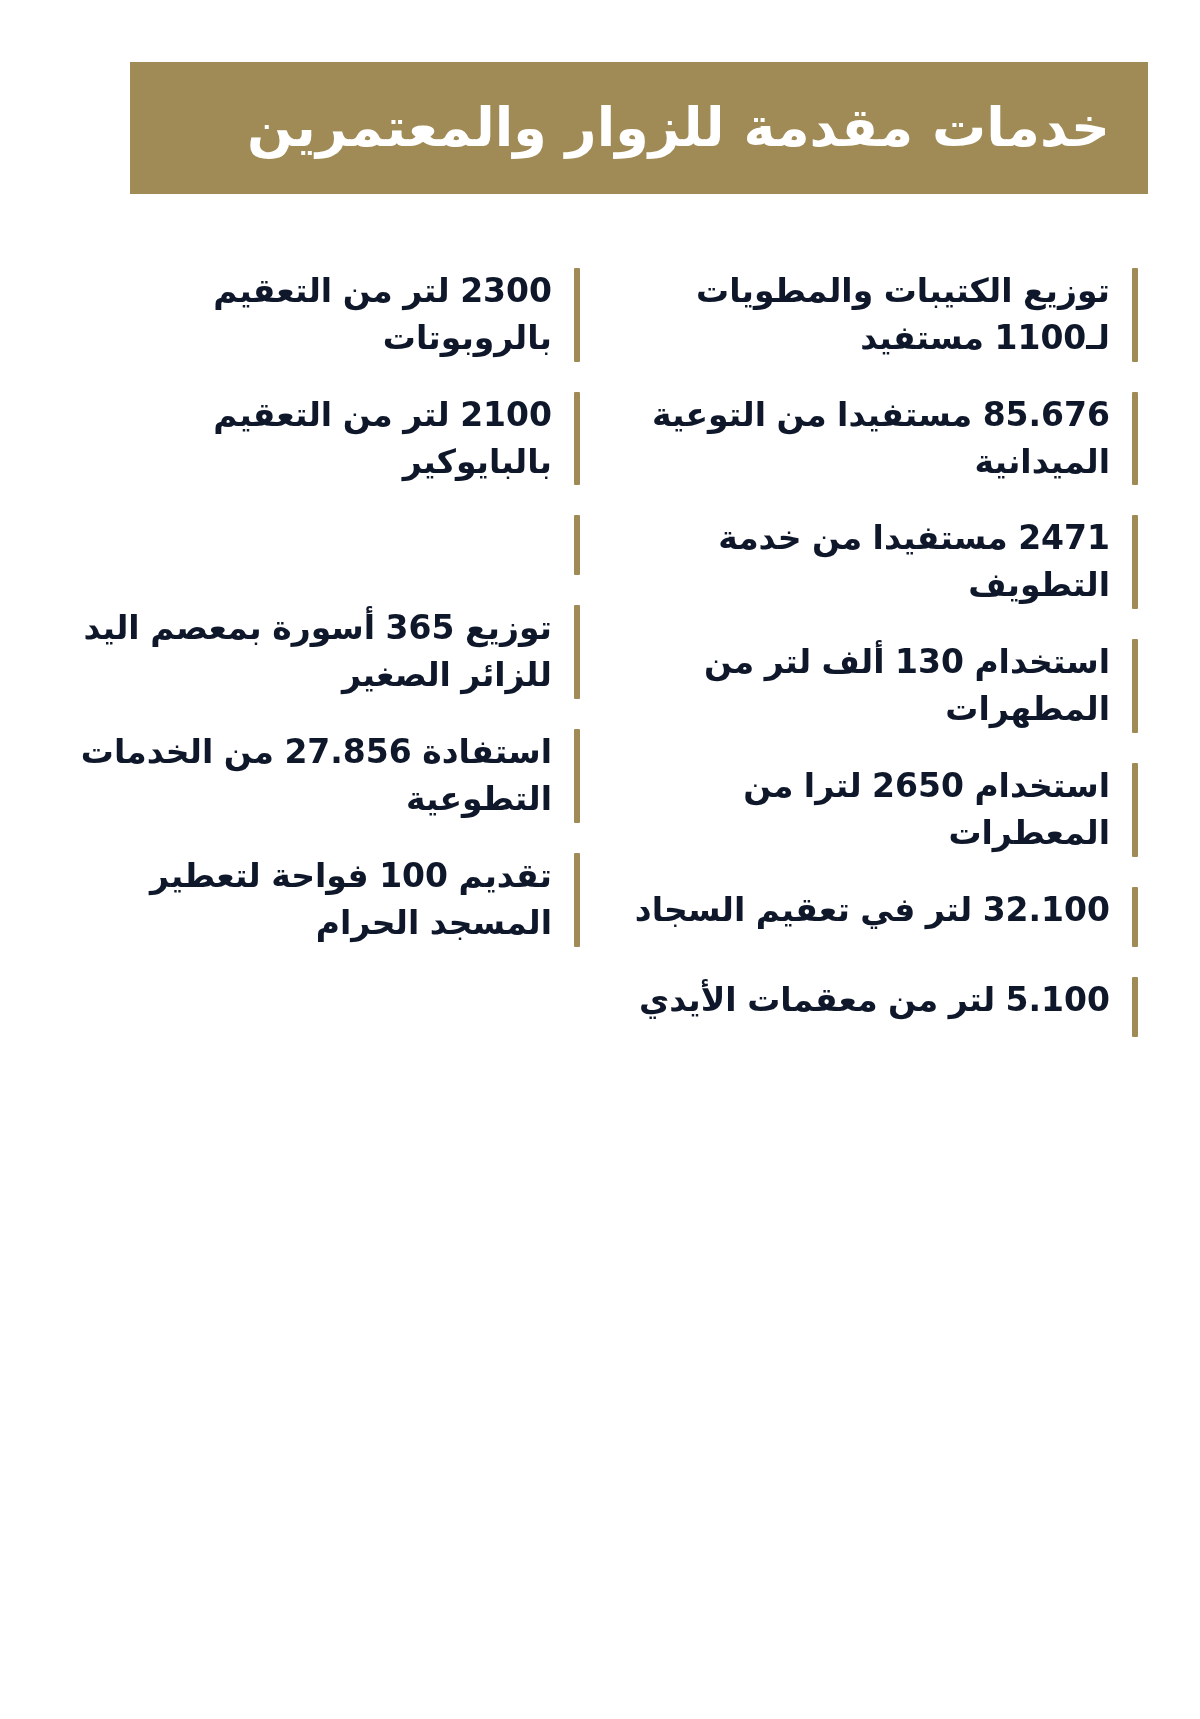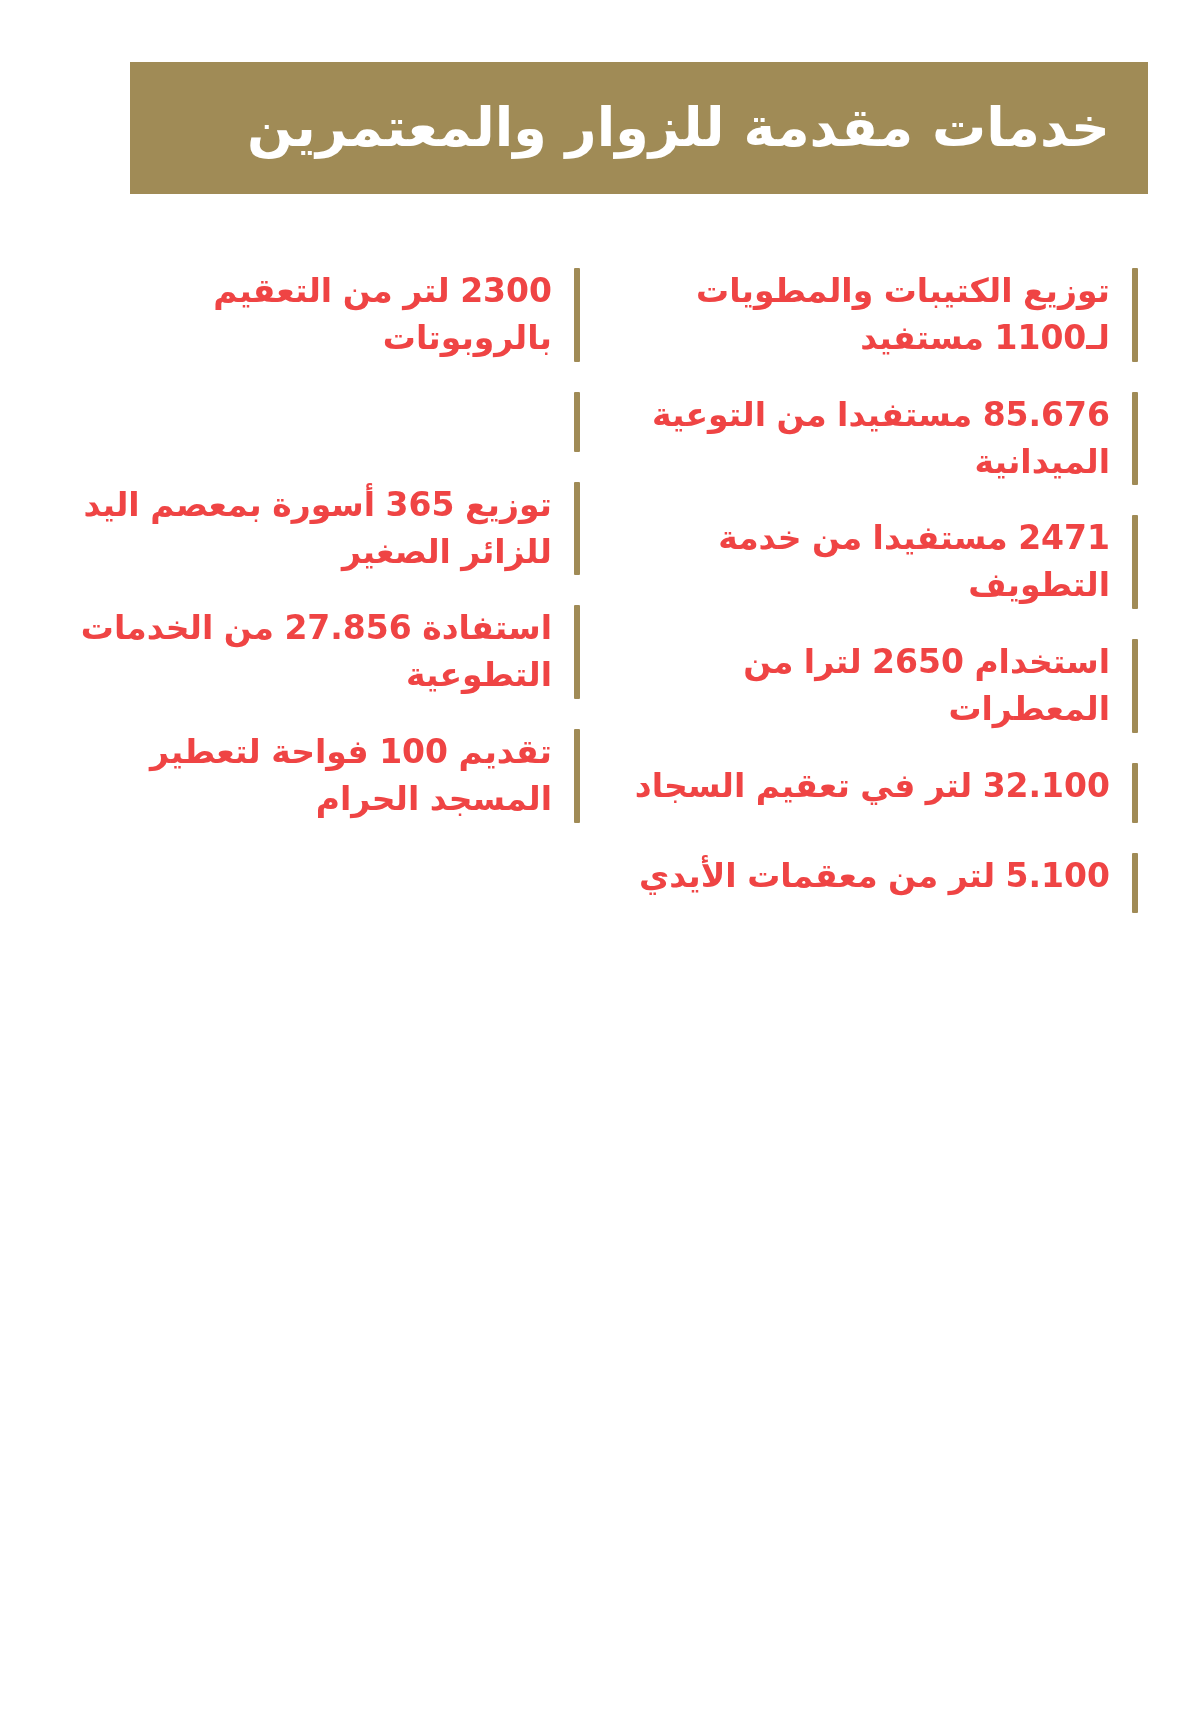--- a/index.html
+++ b/index.html
@@ -82,21 +82,21 @@
     background: #a08b56;
     margin-right: 0px;
     margin-left: 22px;
     border-radius: 1px;
     align-self: stretch;
   }
   .item-text {
     flex: 1 1 auto;
     font-size: 33px;
     line-height: 1.42;
-    color: #ef4444;
+    color: #0f172a;
     text-align: right;
     font-weight: 600;
     font-family: "DejaVu Sans", "Liberation Sans", sans-serif;
     word-spacing: -1px;
   }
 </style>
 </head>
 <body>
 
 <div class="page">
@@ -115,36 +115,44 @@
       <div class="item">
         <div class="bullet"></div>
         <div class="item-text">85.676 مستفيدا من التوعية الميدانية</div>
       </div>
       <div class="item">
         <div class="bullet"></div>
         <div class="item-text">2471 مستفيدا من خدمة التطويف</div>
       </div>
       <div class="item">
         <div class="bullet"></div>
+        <div class="item-text">استخدام 130 ألف لتر من المطهرات</div>
+      </div>
+      <div class="item">
+        <div class="bullet"></div>
         <div class="item-text">استخدام 2650 لترا من المعطرات</div>
       </div>
       <div class="item">
         <div class="bullet"></div>
         <div class="item-text">32.100 لتر في تعقيم السجاد</div>
       </div>
       <div class="item">
         <div class="bullet"></div>
         <div class="item-text">5.100 لتر من معقمات الأيدي</div>
       </div>
     </div>
 
     <div class="col col-left">
       <div class="item">
         <div class="bullet"></div>
         <div class="item-text">2300 لتر من التعقيم بالروبوتات</div>
+      </div>
+      <div class="item">
+        <div class="bullet"></div>
+        <div class="item-text">2100 لتر من التعقيم بالبايوكير</div>
       </div>
       <div class="item">
         <div class="bullet"></div>
       </div>
       <div class="item">
         <div class="bullet"></div>
         <div class="item-text">توزيع 365 أسورة بمعصم اليد للزائر الصغير</div>
       </div>
       <div class="item">
         <div class="bullet"></div>

